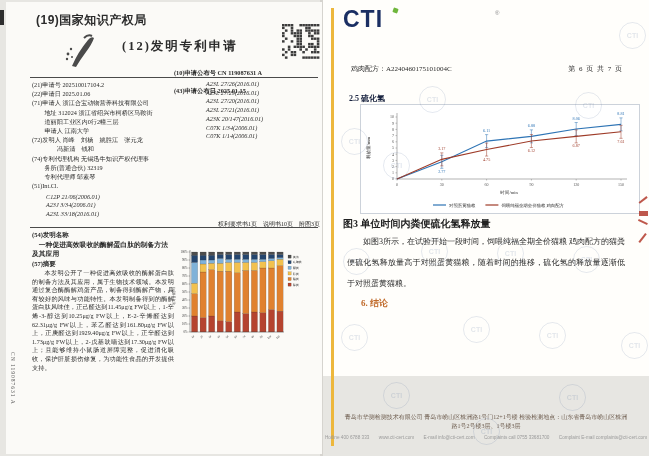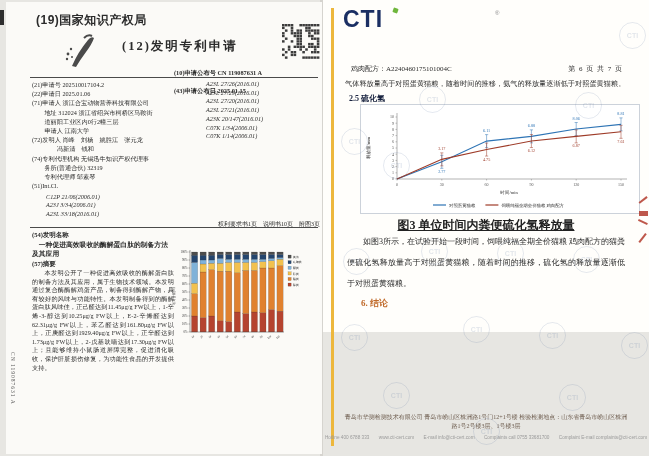--- a/index.html
+++ b/index.html
@@ -1,20 +1,20 @@
 <!DOCTYPE html>
 <html><head>
 <meta charset="utf-8">
 <style>
   html,body{margin:0;padding:0;}
   .canvas{position:relative;width:649px;height:456px;background:#e7e6e2;overflow:hidden;
           font-family:"Liberation Serif","DejaVu Serif",serif;color:#2b2b2b;}
   .page{position:absolute;}
   #page-left{left:6px;top:2px;width:316px;height:452px;background:#fbfaf7;}
-  #page-right{left:323px;top:0;width:326px;height:332px;background:#fffefb;}
+  #page-right{left:323px;top:0;width:326px;height:376px;background:#fffefb;}
   .t{position:absolute;white-space:pre-line;}
   .sans{font-family:"Liberation Sans","DejaVu Sans",sans-serif;}
   .mono-edge{position:absolute;background:#2e2e2e;}
   #page-gap{position:absolute;left:320px;top:0;width:3px;height:456px;background:#d6d4cf;}
   
   .office{left:30px;top:10px;font-size:12px;font-weight:bold;letter-spacing:.5px;}
   .dockind{left:116px;top:36px;font-size:12.5px;font-weight:bold;letter-spacing:2px;}
   .publines{left:168px;top:57px;width:150px;font-size:6.3px;font-weight:bold;line-height:9px;}
   .rule{position:absolute;height:1px;background:#4a4a4a;}
   .bib{left:26px;top:78px;width:172px;font-size:6.2px;line-height:9.2px;}
@@ -38,21 +38,21 @@
   .brandname{left:80px;top:9px;font-size:19px;font-weight:bold;letter-spacing:2.5px;color:#26262e;}
   .brandreg{left:172px;top:10px;font-size:6px;color:#8a8a8a;}
   .rtitle{left:10px;top:38px;width:306px;text-align:center;font-size:14.5px;font-weight:bold;
           letter-spacing:5px;color:#1e1e1e;}
   .repno{left:28px;top:64px;font-size:7px;}
   .pageinfo{left:200px;top:64px;width:100px;text-align:right;font-size:7px;letter-spacing:1px;}
   .intro{left:22px;top:79px;width:288px;font-size:7.2px;}
   .sec53{left:26px;top:93px;font-size:8px;font-weight:bold;color:#1a2440;}
   .chartbox{position:absolute;left:37px;top:104px;width:280px;height:110px;background:#fff;
             border:1px solid #ccd2da;box-sizing:border-box;}
-  .figcap{left:20px;top:217px;width:286px;text-align:center;font-size:12px;font-weight:bold;color:#222;text-decoration:underline;}
+  .figcap{left:20px;top:217px;width:286px;text-align:left;font-size:10px;font-weight:bold;color:#222;}
   .figdisc{left:24px;top:231px;width:278px;font-size:8px;line-height:21px;text-align:justify;text-indent:2em;}
   .sec6{left:26px;top:297px;font-size:9px;font-weight:bold;}
   .conc{left:24px;top:311px;width:278px;font-size:8px;line-height:21px;text-align:justify;text-indent:2em;}
   .footaddr{left:10px;top:413px;width:306px;text-align:center;font-size:6px;line-height:9px;color:#6d5c4e;}
   .footcontacts{left:-47px;top:434px;width:420px;text-align:center;font-size:6px;color:#9a9a9a;
                 transform:scale(0.78);transform-origin:center top;
                 font-family:"Liberation Sans","DejaVu Sans",sans-serif;}
   .wm{position:absolute;width:25px;height:25px;border:1px solid rgba(70,100,150,.14);border-radius:50%;
       color:rgba(70,100,150,.16);font-size:7px;display:flex;align-items:center;justify-content:center;
       font-family:"Liberation Sans",sans-serif;font-weight:bold;pointer-events:none;}
@@ -330,21 +330,20 @@
   <div class="page" id="page-right">
     <div class="stripe" id="stripe" style="background: rgb(237, 183, 60);"></div>
 
     <div class="t ctilogo sans" id="cti-logo" style="color: rgb(27, 47, 99);">CTI</div>
     <div class="ctidot" id="cti-dot" style="background: rgb(111, 182, 60);"></div>
     <div class="t brandreg sans">®</div>
 
     <div class="t repno">鸡肉配方：A2240460175101004C</div>
     <div class="t pageinfo">第 6 页 共 7 页</div>
 
-    <div class="t intro">气体释放量高于对照蛋黄猫粮，随着时间的推移，氨气的释放量逐渐低于对照蛋黄猫粮。</div>
     <div class="t sec53">2.5 硫化氢</div>
 
     <div class="chartbox" id="right-chart"><svg width="278" height="108" viewBox="0 0 278 108">
           <line x1="34.5" y1="74" x2="36" y2="74" stroke="#808080" stroke-width="0.5"></line>
           <text x="33" y="75.4" font-size="4" text-anchor="end" fill="#555">0</text>
           <line x1="34.5" y1="67.8" x2="36" y2="67.8" stroke="#808080" stroke-width="0.5"></line>
           <text x="33" y="69.2" font-size="4" text-anchor="end" fill="#555">1</text>
           <line x1="34.5" y1="61.6" x2="36" y2="61.6" stroke="#808080" stroke-width="0.5"></line>
           <text x="33" y="63" font-size="4" text-anchor="end" fill="#555">2</text>
           <line x1="34.5" y1="55.400000000000006" x2="36" y2="55.400000000000006" stroke="#808080" stroke-width="0.5"></line>

